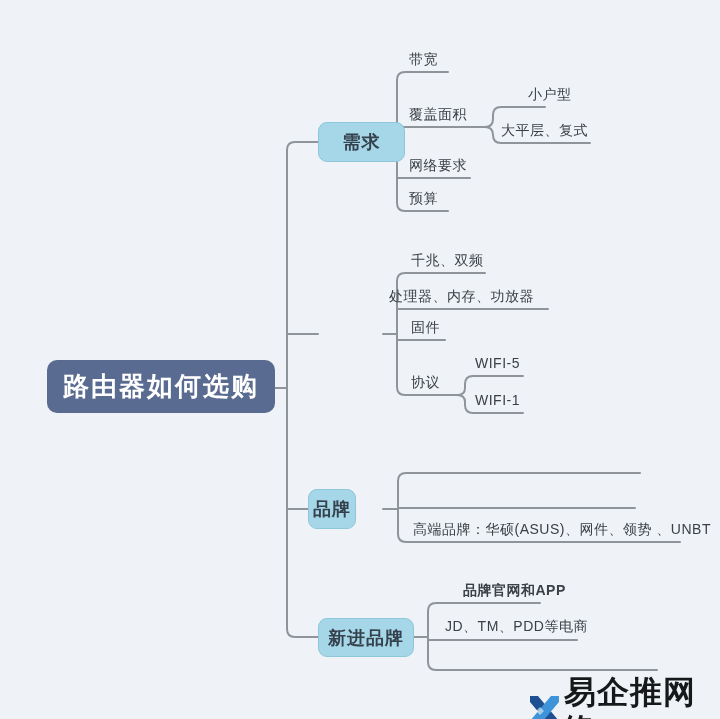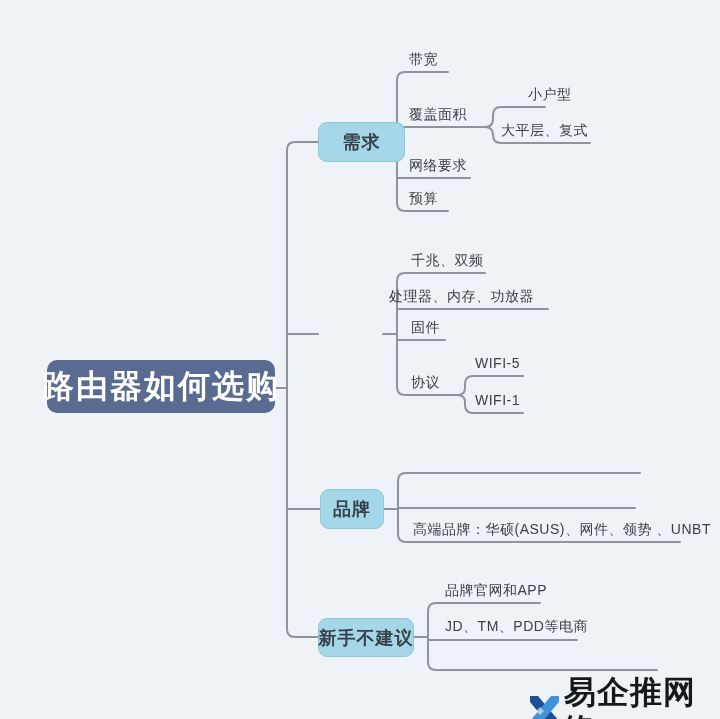--- a/index.html
+++ b/index.html
@@ -13,21 +13,21 @@
   html,body{width:720px;height:719px;overflow:hidden;}
   body{background:var(--bg);font-family:"Liberation Sans","DejaVu Sans",sans-serif;position:relative;}
   .stage{position:absolute;inset:0;}
   svg.links{position:absolute;left:0;top:0;width:720px;height:719px;}
   svg.links path{fill:none;stroke:var(--line);stroke-width:2;stroke-linecap:round;stroke-linejoin:round;}
   .topic-box{position:absolute;display:flex;align-items:center;justify-content:center;
     background:var(--branch_fill);border:1px solid var(--branch_border);border-radius:9px;
     color:var(--branch_text);font-size:18px;font-weight:600;letter-spacing:1px;white-space:nowrap;}
   .root-box{position:absolute;display:flex;align-items:center;justify-content:center;
     background:var(--root_fill);border-radius:10px;color:var(--root_text);
-    font-size:32px;font-weight:700;letter-spacing:2px;white-space:nowrap;}
+    font-size:26px;font-weight:700;letter-spacing:2px;white-space:nowrap;}
   .t{position:absolute;font-size:14px;font-weight:500;color:var(--topic_text);
     white-space:nowrap;line-height:18px;letter-spacing:0.5px;}
   .watermark{position:absolute;left:526px;top:673px;display:flex;align-items:center;gap:2px;}
   .watermark .wm-text{font-family:"Liberation Serif","DejaVu Serif",serif;
     font-size:32px;font-weight:900;color:var(--watermark_text);letter-spacing:1px;line-height:38px;}
 </style>
 </head>
 <body>
 
 <div class="stage">
@@ -63,40 +63,40 @@
 
     <path d="M413 637 H428"></path>
     <path d="M428 637 V611 Q428 603 436 603 H540"></path>
     <path d="M428 640 H577"></path>
     <path d="M428 637 V662 Q428 670 436 670 H657"></path>
   </svg>
 
   <div class="root-box" style="left:47px;top:360px;width:228px;height:53px;">路由器如何选购</div>
 
   <div class="topic-box" style="left:318px;top:122px;width:87px;height:40px;">需求</div>
-  <div class="topic-box" style="left:320px;top:489px;width:64px;height:40px;">品牌</div>
-  <div class="topic-box" style="left:318px;top:618px;width:96px;height:39px;">新手不建议</div>
+  <div class="topic-box" style="left:308px;top:489px;width:48px;height:40px;">品牌</div>
+  <div class="topic-box" style="left:318px;top:618px;width:96px;height:39px;">新进品牌</div>
 
   <div class="t" style="left:409px;top:50px;">带宽</div>
   <div class="t" style="left:409px;top:105px;">覆盖面积</div>
   <div class="t" style="left:528px;top:85px;">小户型</div>
   <div class="t" style="left:501px;top:121px;">大平层、复式</div>
   <div class="t" style="left:409px;top:156px;">网络要求</div>
   <div class="t" style="left:409px;top:189px;">预算</div>
 
   <div class="t" style="left:411px;top:251px;">千兆、双频</div>
   <div class="t" style="left:389px;top:287px;">处理器、内存、功放器</div>
   <div class="t" style="left:411px;top:318px;">固件</div>
   <div class="t" style="left:411px;top:373px;">协议</div>
   <div class="t" style="left:475px;top:354px;">WIFI-5</div>
   <div class="t" style="left:475px;top:391px;">WIFI-1</div>
 
   <div class="t" style="left:413px;top:520px;text-align:right;">高端品牌：华硕(ASUS)、网件、领势 、UNBT</div>
 
-  <div class="t" style="left:445px;top:581px;">品牌官网和APP</div>
+  <div class="t" style="left:463px;top:581px;font-weight:bold;">品牌官网和APP</div>
   <div class="t" style="left:445px;top:617px;">JD、TM、PDD等电商</div>
 
   <div class="watermark">
     <svg width="38" height="38" viewBox="0 0 36 36">
       <path d="M4 3 L12 3 L33 28 L33 34 L25 34 L4 9 Z" fill="var(--logo_dark)"></path>
       <path d="M33 3 L33 9 L12 34 L4 34 L4 28 L25 3 Z" fill="var(--logo_light)"></path>
       <path d="M14 14 L18 18 L14 22 L10 18 Z" fill="#ffffff" opacity="0.55"></path>
     </svg>
     <span class="wm-text">易企推网络</span>
   </div>

